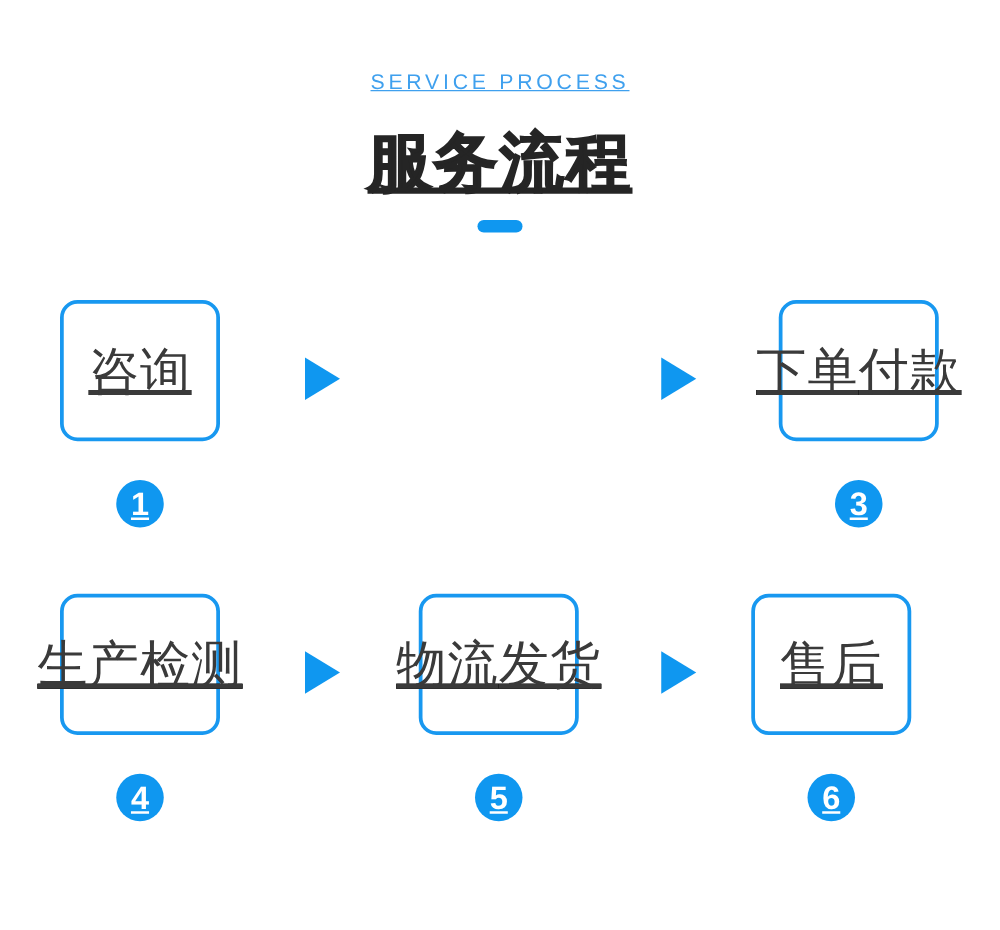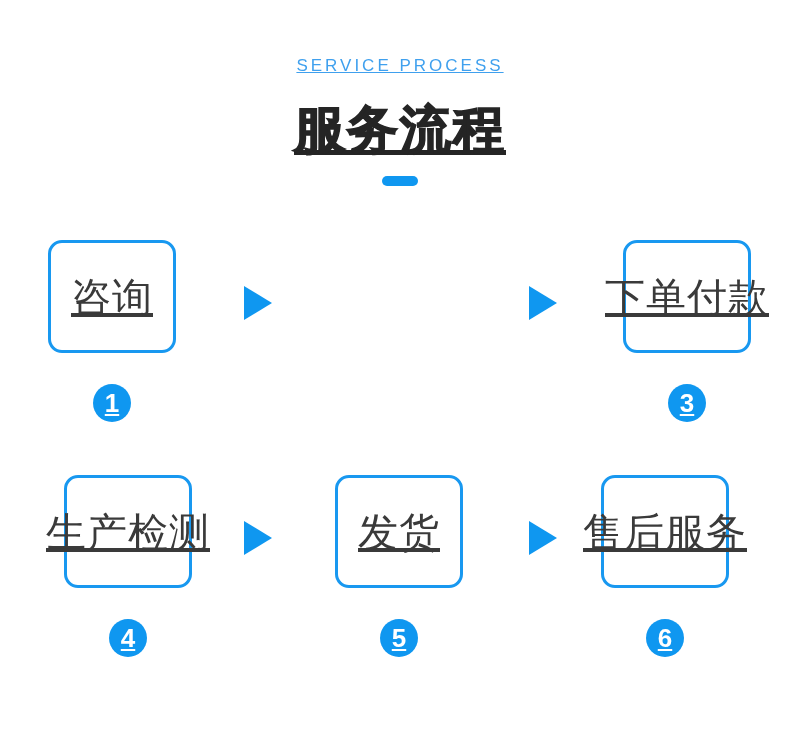--- a/index.html
+++ b/index.html
@@ -79,21 +79,21 @@
     border-bottom:17px solid transparent;
     border-left:28px solid var(--accent);
   }
   
   .s1{left:48px;top:240px;}
   .s2{left:335px;top:240px;}
   .s3{left:623px;top:240px;text-align:center;}
   .a1{left:244px;top:286px;}
   .a2{left:529px;top:286px;}
   
-  .s4{left:64px;top:475px;}
+  .s4{left:48px;top:475px;}
   .s5{left:335px;top:475px;}
   .s6{left:601px;top:475px;}
   .a3{left:244px;top:521px;}
   .a4{left:529px;top:521px;}
 </style>
 </head>
 <body>
 
 <div class="page">
 
@@ -126,28 +126,28 @@
       <div class="line">生产</div>
       <div class="line">检测</div>
     </div>
     <div class="badge">4</div>
   </div>
 
   <div class="arrow a3"></div>
 
   <div class="step s5">
     <div class="box">
+      <div class="line">物流</div>
       <div class="line">发货</div>
     </div>
     <div class="badge">5</div>
   </div>
 
   <div class="arrow a4"></div>
 
   <div class="step s6">
     <div class="box">
       <div class="line">售后</div>
-      <div class="line">服务</div>
     </div>
     <div class="badge">6</div>
   </div>
 
 </div>
 
 </body></html>

